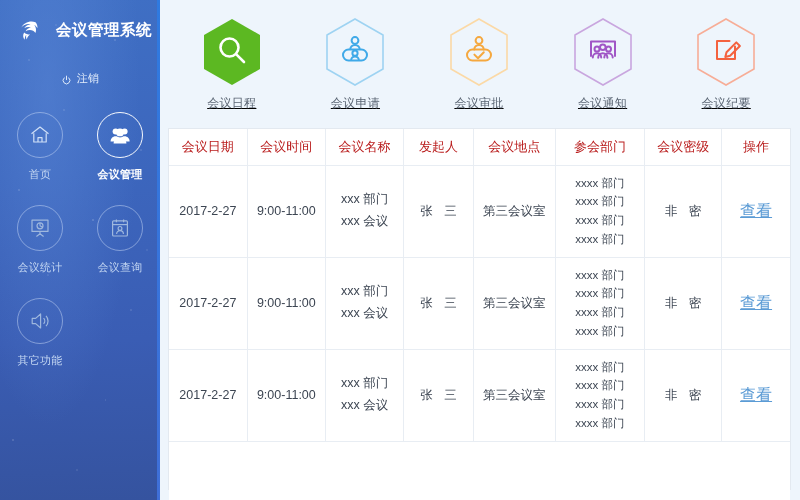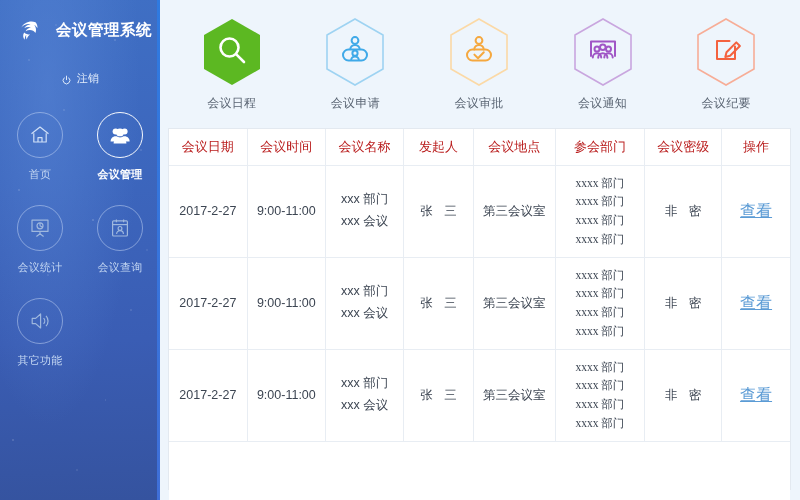--- a/index.html
+++ b/index.html
@@ -74,21 +74,21 @@
 
   
   .main { position: relative; flex: 1; height: 500px; background: #eef5fc; }
 
   .hexbar {
     height: 128px;
     display: flex; align-items: flex-start;
     justify-content: space-around;
     padding: 16px 12px 0 10px;
   }
-  .hexitem { display: flex; flex-direction: column; align-items: center; width: 104px; cursor: pointer; }
+  .hexitem { display: flex; flex-direction: column; align-items: center; width: 104px; cursor: pointer; text-decoration: underline; }
   .hexwrap { width: 64px; height: 72px; position: relative; }
   .hexwrap svg { width: 64px; height: 72px; display: block; }
   .hexlabel { margin-top: 7px; font-size: 12px; color: #5a6573; letter-spacing: .3px; }
 
   
   .tablecard {
     position: absolute;
     left: 8px; right: 9px; top: 128px;
     height: 362px;
     background: #ffffff;
@@ -106,21 +106,21 @@
     font-size: 13px;
     font-weight: normal;
     background: #ffffff;
     color: #b91c1c;
     border-top: none;
   }
   table.grid th:first-child, table.grid td:first-child { border-left: none; }
   table.grid th:last-child, table.grid td:last-child { border-right: none; }
   table.grid td { height: 92px; font-size: 12.5px; }
   .cell-lines { line-height: 1.75; }
-  .cell-depts { line-height: 1.62; font-size: 11.5px; font-family: Liberation Serif, serif; }
+  .cell-depts { line-height: 1.62; font-size: 11.5px; }
   .sp { letter-spacing: 4px; padding-left: 4px; }
   .viewlink {
     color: #5b9bd5; font-size: 16px;
     text-decoration: underline; cursor: pointer; margin-top: 48px;
   }
   .filler { height: 74px; background: #fff; }
 </style>
 </head>
 <body>
 

